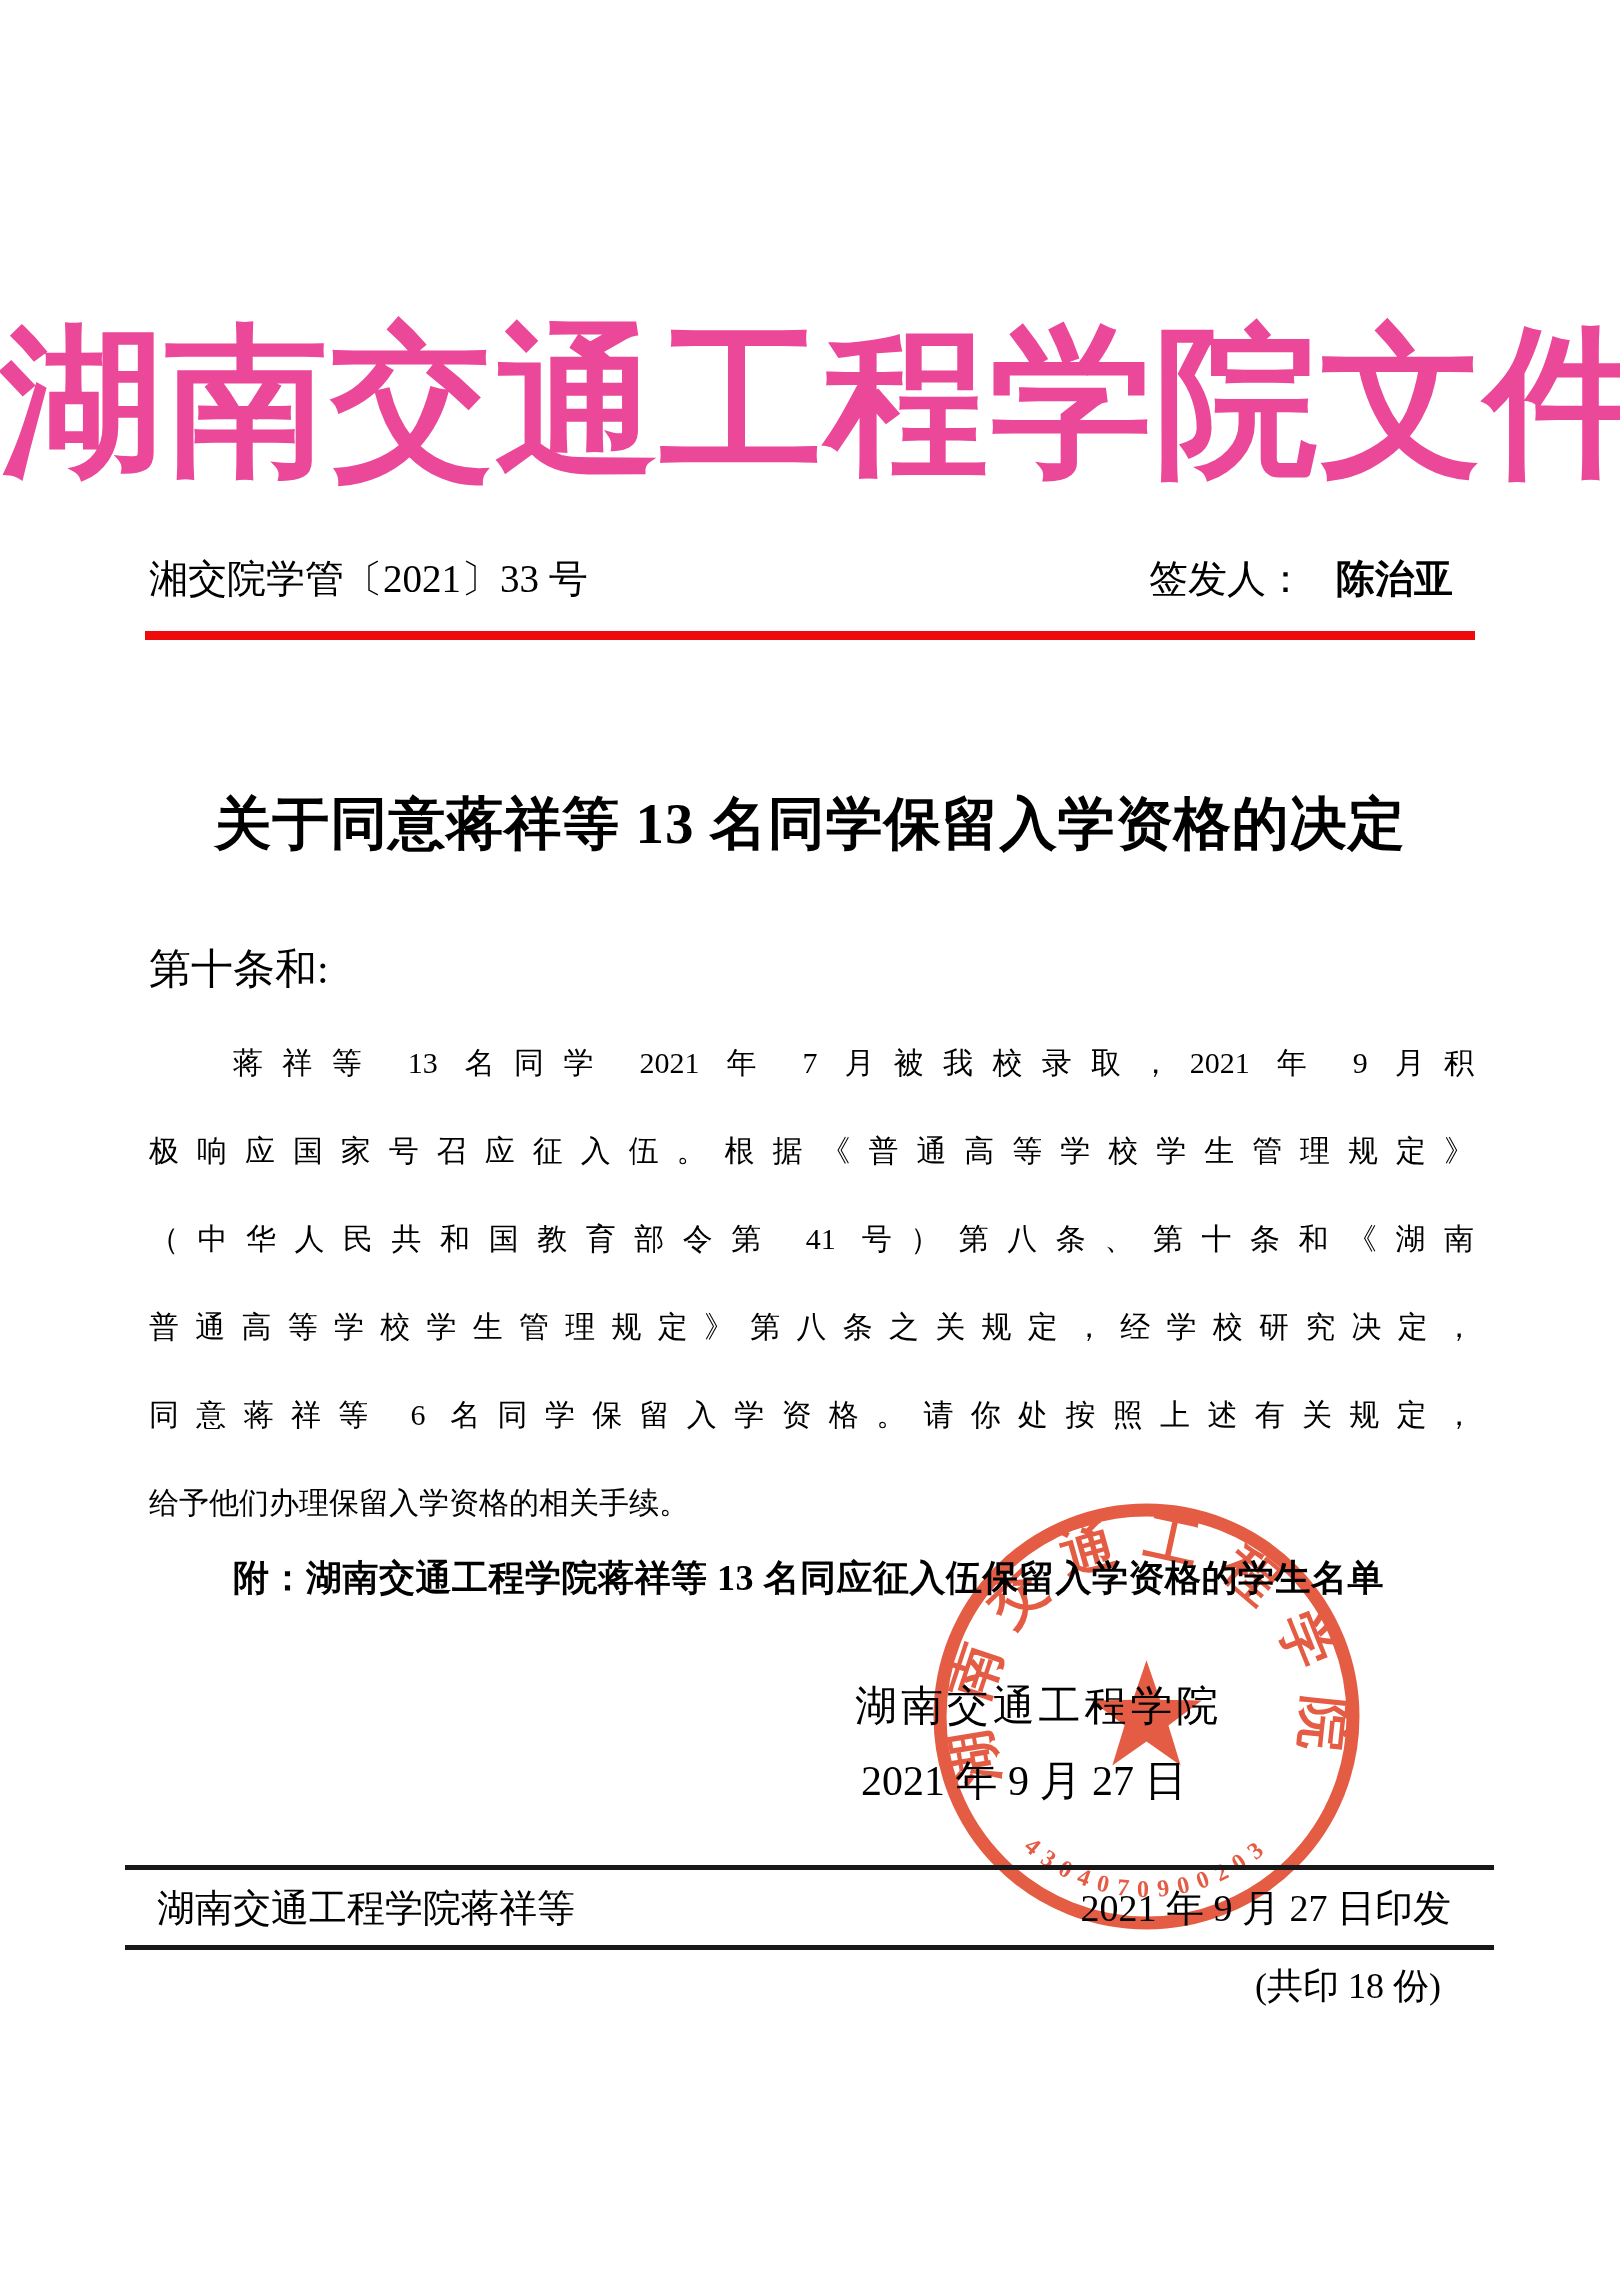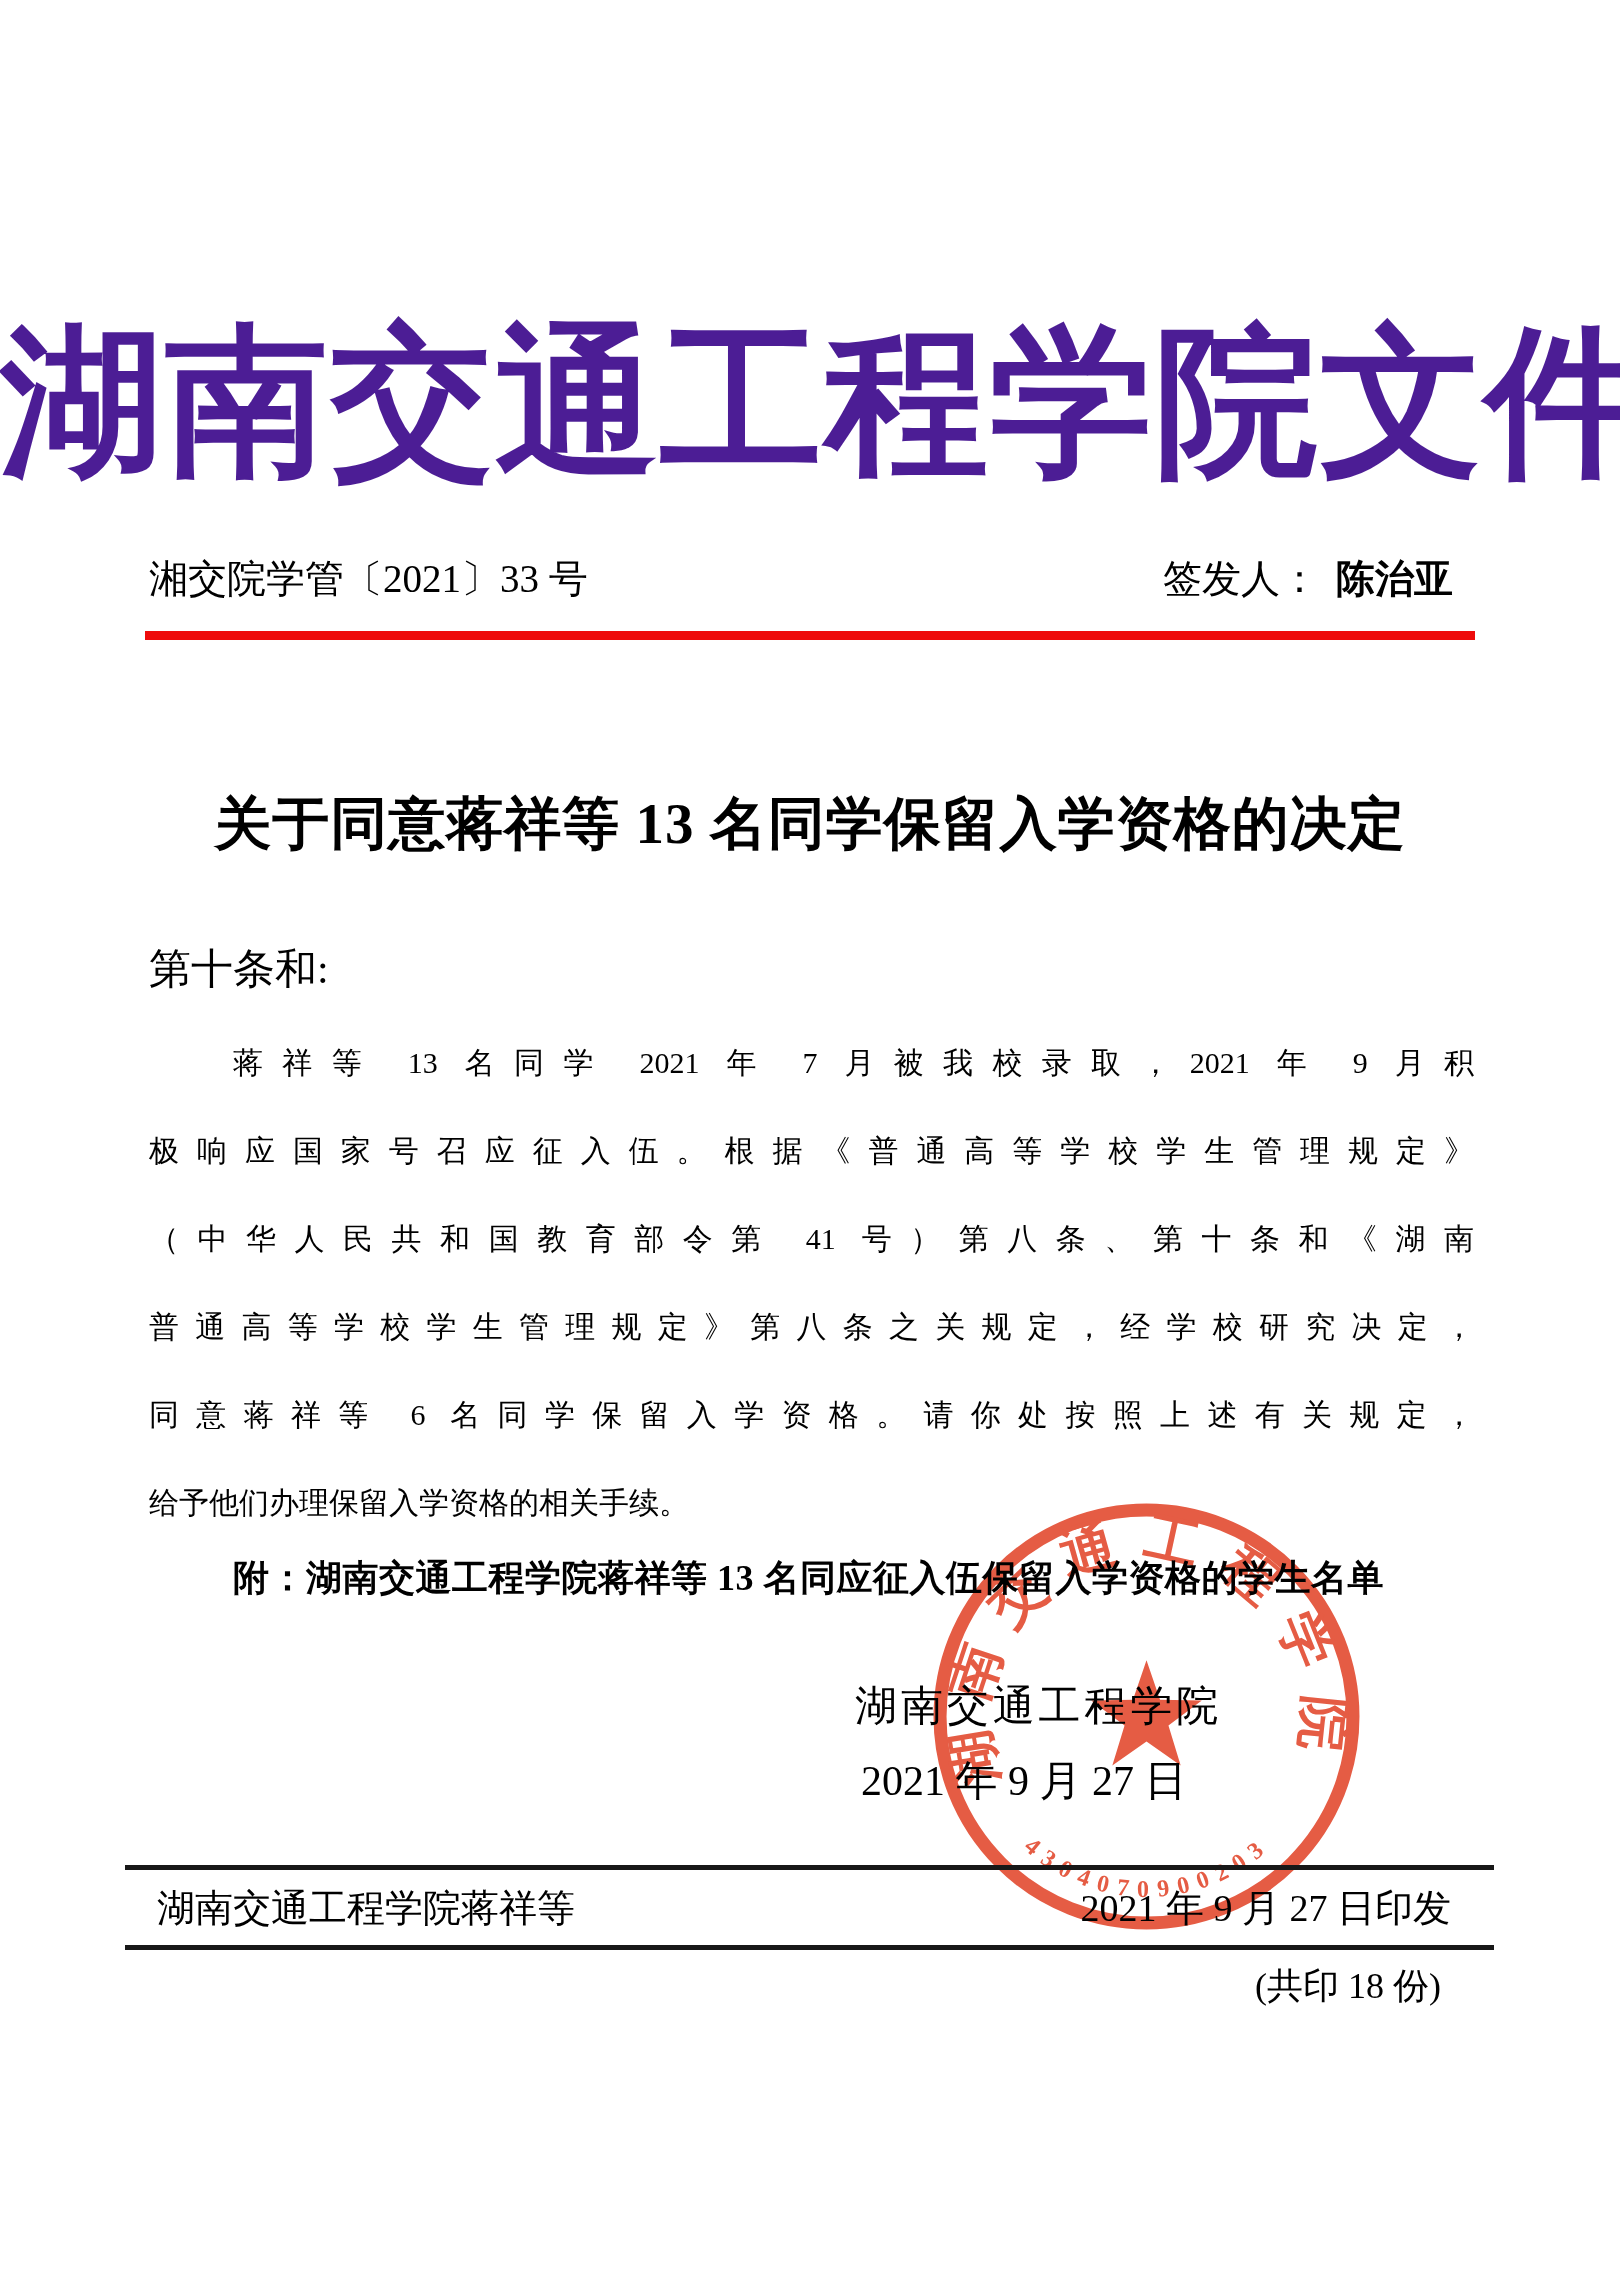--- a/index.html
+++ b/index.html
@@ -3,29 +3,29 @@
 <meta charset="utf-8">
 <style>
   html,body{margin:0;padding:0;background:#ffffff;}
   body{
     width:1620px;height:2292px;position:relative;overflow:hidden;
     font-family:"Liberation Serif","DejaVu Serif",serif;color:#000;
   }
   .abs{position:absolute;}
   .header-title{
     left:0;right:0;top:312px;text-align:center;
-    font-size:163px;font-weight:bold;color:#4c1d95;
+    font-size:163px;font-weight:bold;color:#ec4899;
     letter-spacing:2px;line-height:1.12;white-space:nowrap;
   }
   .docnum-row{
     left:149px;top:554px;width:1304px;
     display:flex;justify-content:space-between;align-items:baseline;
     font-size:39px;line-height:1.3;
   }
-  .signer-name{font-weight:bold;margin-left:17px;}
+  .signer-name{font-weight:bold;margin-left:31px;}
   .red-rule{left:145px;top:631px;width:1330px;height:8.8px;background:#ee0b0b;}
   .doc-title{
     left:0;right:0;top:786px;text-align:center;
     font-size:57px;font-weight:bold;letter-spacing:1px;white-space:nowrap;
   }
   .salutation{left:149px;top:941px;font-size:42px;}
   .body-par{left:149px;top:1019px;width:1325px;font-size:30px;line-height:88px;}
   .body-line{text-align:justify;text-align-last:justify;}
   .body-line.first{text-indent:84px;}
   .body-line.last{text-align-last:left;}

